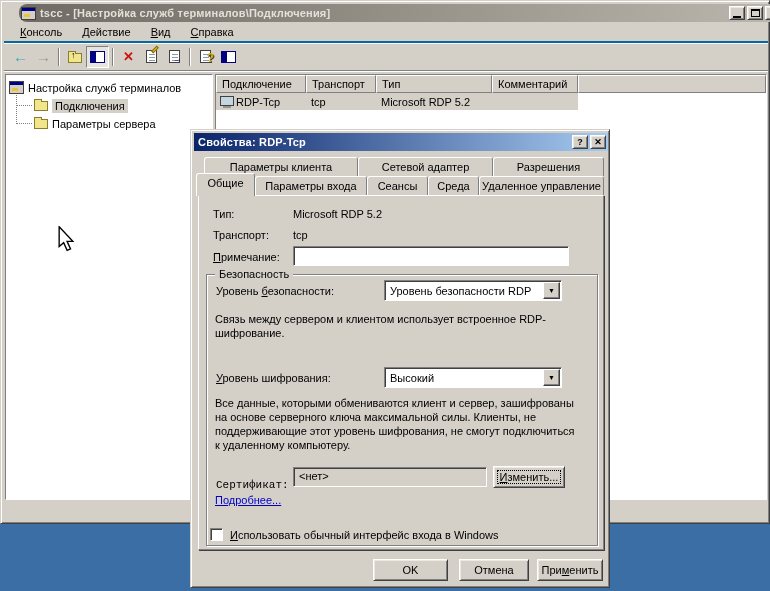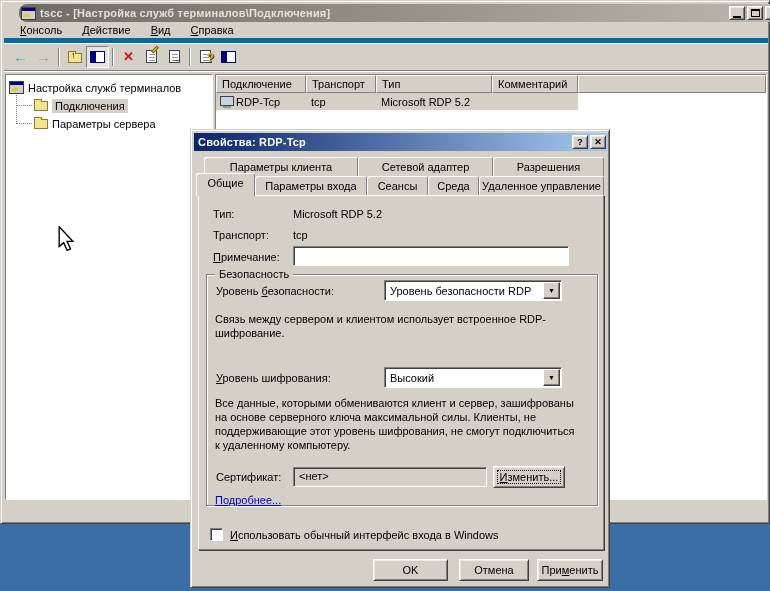--- a/index.html
+++ b/index.html
@@ -19,21 +19,21 @@
   .tb-active   { background:linear-gradient(90deg,#0A246A,#A6CAF0); color:#FFFFFF; }
   .tb-title { font-weight:bold; font-size:11px; margin-left:4px; white-space:nowrap; letter-spacing:.2px; }
   .tb-btns { margin-left:auto; display:flex; gap:2px; }
   .tb-btn { width:16px; height:14px; font-size:9px; font-weight:bold; color:#000;
             display:flex; align-items:center; justify-content:center; position:relative; }
   .min-bar { width:8px; height:2px; background:#000; margin-top:8px; }
   .max-box { width:9px; height:8px; border:1px solid #000; border-top-width:2px; background:transparent; }
 
   
   .menubar { position:absolute; display:flex; align-items:center; padding-left:6px;
-             border-bottom:5px solid #0369a1; box-shadow:0 1px 0 #FFFFFF; }
+             border-bottom:2px solid #0369a1; box-shadow:0 1px 0 #FFFFFF; }
   .menu-item { padding:3px 10px; }
   .ak { text-decoration:underline; }
   .toolbar { position:absolute; display:flex; align-items:center; padding-left:5px;
              border-bottom:1px solid #808080; box-shadow:0 1px 0 #FFFFFF; }
   .tbtn { width:23px; height:22px; display:flex; align-items:center; justify-content:center; position:relative; }
   .tbtn.pressed { border:1px solid; border-color:#808080 #FFFFFF #FFFFFF #808080; background:#E7E4DD; }
   .tsep { width:2px; height:18px; border-left:1px solid #808080; border-right:1px solid #FFFFFF; margin:0 3px; }
   .arrow-glyph { font-size:15px; font-weight:bold; line-height:1; }
   .x-glyph { color:#CC1111; font-size:13px; font-weight:bold; }
 
@@ -241,42 +241,42 @@
     <span class="tab" style="left:288px;top:46px;width:125px;">Удаленное управление</span>
 
     <div class="tab-panel">
       <span class="lbl" style="left:14px;top:12px;">Тип:</span>
       <span class="lbl" style="left:94px;top:12px;">Microsoft RDP 5.2</span>
       <span class="lbl" style="left:14px;top:33px;">Транспорт:</span>
       <span class="lbl" style="left:94px;top:33px;">tcp</span>
       <span class="lbl" style="left:14px;top:55px;"><span class="ak">П</span><span>римечание:</span></span>
       <input class="text-input" style="left: 94px; top: 50px;" value="">
 
-      <div class="group" style="left:7px;top:78px;width:392px;height:232px;">
+      <div class="group" style="left:7px;top:78px;width:392px;height:272px;">
         <span class="group-title">Безопасность</span>
 
         <span class="lbl" style="left:9px;top:10px;"><span>Уровень </span><span class="ak">б</span><span>езопасности:</span></span>
         <span class="combo" style="left:177px;top:5px;width:178px;">
           <span class="combo-text">Уровень безопасности RDP</span>
           <span class="combo-btn">
               <span>▼</span>
             </span>
         </span>
         <div class="wrap" style="left:8px;top:37px;width:368px;">Связь между сервером и клиентом использует встроенное RDP-шифрование.</div>
 
         <span class="lbl" style="left:9px;top:97px;"><span></span><span class="ak">У</span><span>ровень шифрования:</span></span>
         <span class="combo" style="left:177px;top:92px;width:178px;">
           <span class="combo-text">Высокий</span>
           <span class="combo-btn">
               <span>▼</span>
             </span>
         </span>
         <div class="wrap" style="left:8px;top:121px;width:362px;">Все данные, которыми обмениваются клиент и сервер, зашифрованы на основе серверного ключа максимальной силы. Клиенты, не поддерживающие этот уровень шифрования, не смогут подключиться к удаленному компьютеру.</div>
 
-        <span class="lbl" style="left:9px;top:196px;">Сертификат:</span>
+        <span class="lbl" style="left:9px;top:204px;font-family:Liberation Mono, monospace;">Сертификат:</span>
         <span class="ro-field" style="left:86px;top:192px;width:194px;height:20px;">&lt;нет&gt;</span>
         <span class="push-btn focused" style="left:286px;top:191px;width:72px;"><span class="ak">И</span><span>зменить...</span></span>
         <span class="link" style="left:8px;top:219px;">Подробнее...</span>
       </div>
 
       <span class="checkbox" style="left:11px;top:332px;"></span>
       <span class="lbl" style="left:31px;top:333px;"><span class="ak">И</span><span>спользовать обычный интерфейс входа в Windows</span></span>
     </div>
 
     <span class="push-btn" style="left:182px;top:429px;width:75px;">OK</span>

